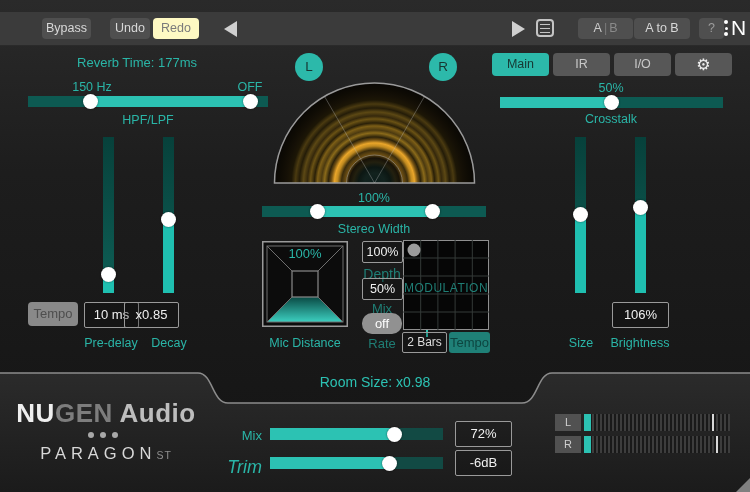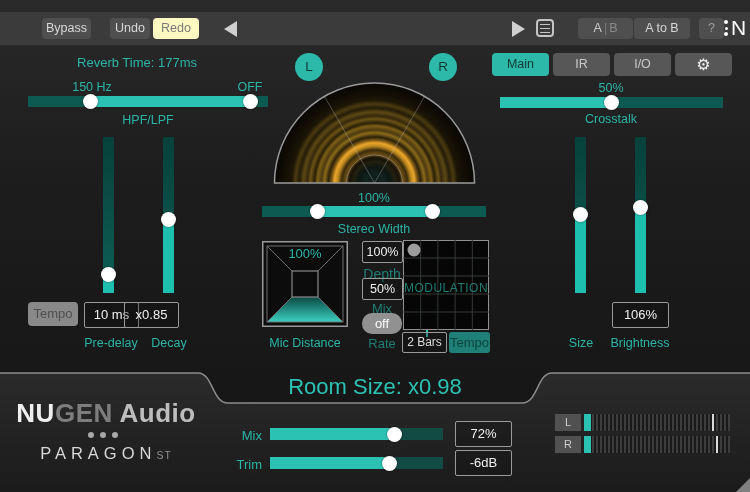--- a/index.html
+++ b/index.html
@@ -49,21 +49,21 @@
   .tab.active{background:#2cb9aa;color:#173732;}
   .gear{font-size:16px;color:#ececec;line-height:23px;}
   
   .brand{position:absolute;left:8px;top:398px;width:196px;text-align:center;font-size:26px;font-weight:600;letter-spacing:.5px;}
   .brand .nu{color:#efefef;} .brand .gen{color:#7d7d7d;} .brand .audio{color:#bdbdbd;font-weight:600;}
   .bdots{position:absolute;left:88px;top:432px;width:30px;display:flex;justify-content:space-between;}
   .bdots span{width:6px;height:6px;border-radius:50%;background:#a8a8a8;display:block;}
   .paragon{position:absolute;left:8px;top:444px;width:196px;text-align:center;color:#d8d8d8;
     font-size:16.5px;letter-spacing:5px;}
   .paragon .st{font-size:10.5px;color:#8f8f8f;letter-spacing:1px;}
-  .roomsize{position:absolute;left:225px;top:374px;width:300px;text-align:center;color:#2cc2b3;font-size:22px;}
+  .roomsize{position:absolute;left:225px;top:374px;width:300px;text-align:center;color:#2cc2b3;font-size:14px;}
   .meter-lab{position:absolute;left:555px;width:26px;height:17px;background:#515151;color:#cfcfcf;
     font-size:11px;line-height:17px;text-align:center;}
   .meter{position:absolute;left:584px;width:146px;height:17px;
     background:repeating-linear-gradient(90deg,#3d3d3d 0 2px,#191919 2px 4px);}
   .meter .sig{position:absolute;left:0;top:0;bottom:0;width:7px;background:#2cc2b3;}
   .meter .peak{position:absolute;top:0;bottom:0;width:2px;background:#d8d8d8;}
   .grip{position:absolute;right:0;bottom:0;width:0;height:0;
     border-bottom:14px solid #9a9a9a;border-left:14px solid transparent;opacity:.8;}
   svg text{font-family:"Liberation Sans",sans-serif;}
 </style>
@@ -249,21 +249,21 @@
     <span>PARAGON</span><span class="st">ST</span>
   </div>
 
   <div class="abs tlabel" style="left:222px;top:428px;width:40px;text-align:right;font-size:13px;">Mix</div>
   <div class="hslider" style="left:270px;top:428px;width:173px;height:12px;background:#124a44;">
     <div class="fill" style="left:0;width:124px;"></div>
     <div class="knob" style="left:117px;top:-1.5px;"></div>
   </div>
   <div class="valbox" style="left:455px;top:421px;width:55px;">72%</div>
 
-  <div class="abs tlabel" style="left:222px;top:457px;width:40px;text-align:right;font-size:13px;">Trim</div>
+  <div class="abs tlabel" style="left:222px;top:457px;width:40px;text-align:right;font-size:18px;font-style:italic;">Trim</div>
   <div class="hslider" style="left:270px;top:457px;width:173px;height:12px;background:#124a44;">
     <div class="fill" style="left:0;width:119px;"></div>
     <div class="knob" style="left:112px;top:-1.5px;"></div>
   </div>
   <div class="valbox" style="left:455px;top:450px;width:55px;">-6dB</div>
 
   <div class="meter-lab" style="top:414px;">L</div>
   <div class="meter" style="top:414px;">
     <div class="sig"></div>
     <div class="peak" style="left:128px;"></div>

